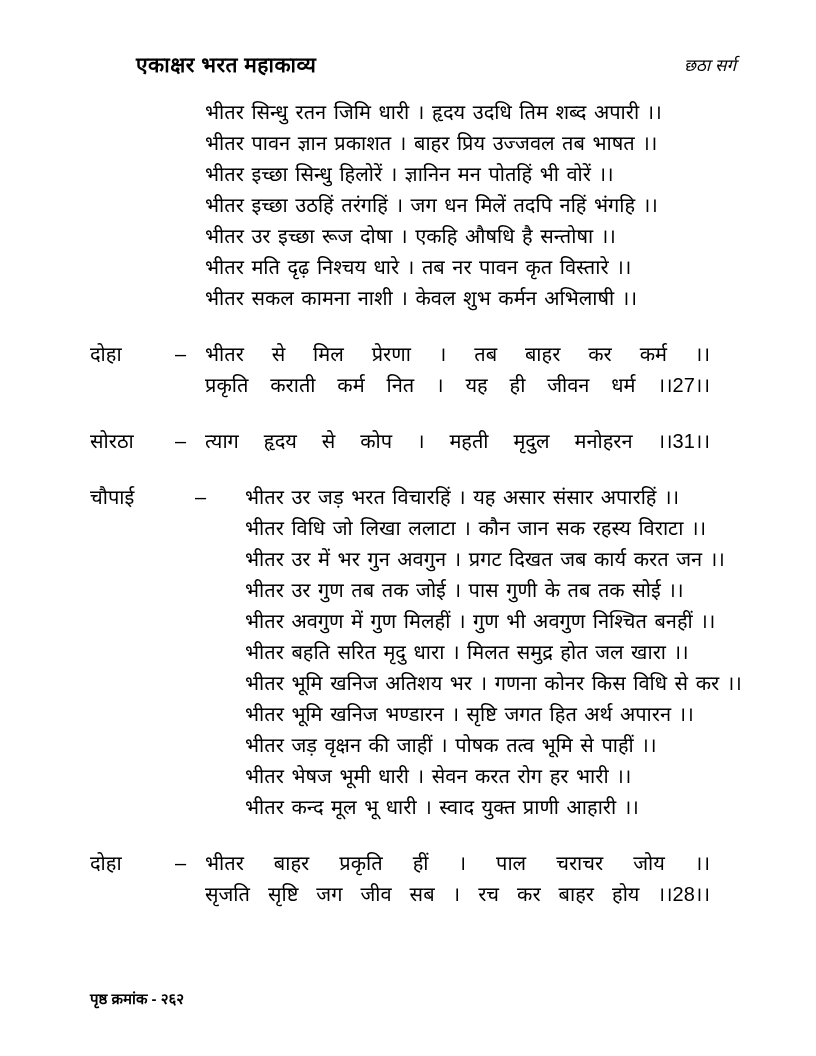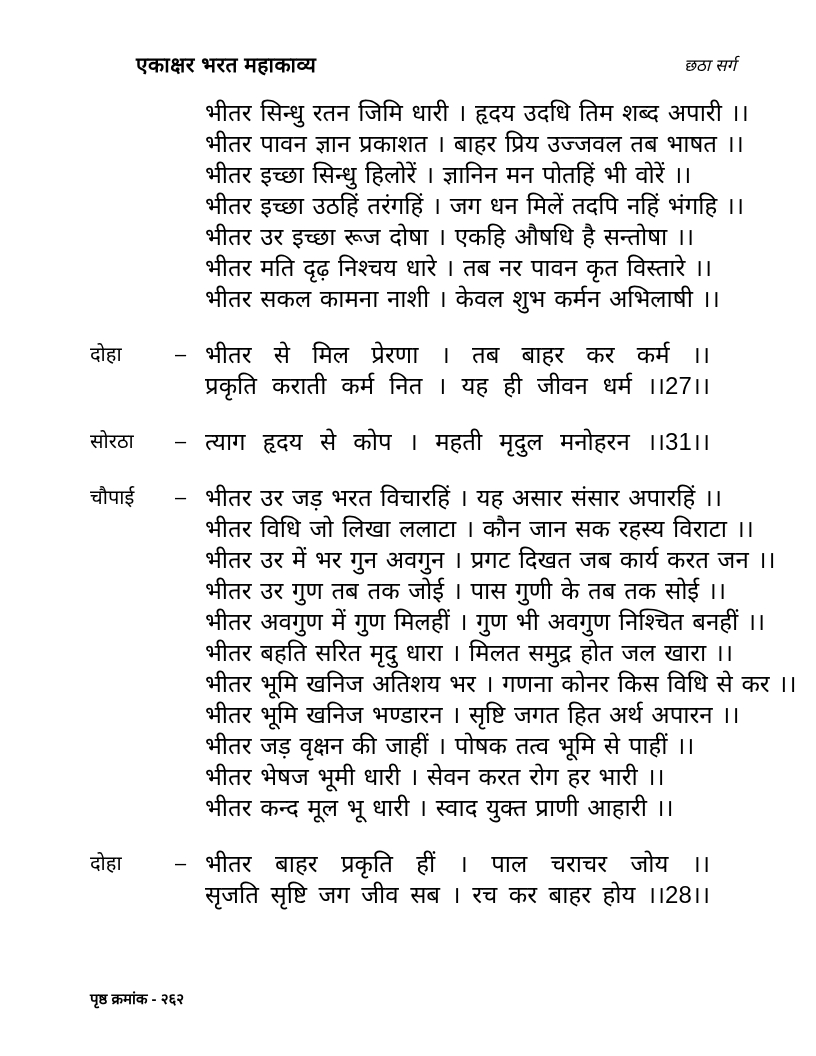--- a/index.html
+++ b/index.html
@@ -37,37 +37,37 @@
     position: absolute;
     top: 97px;
     left: 90px;
     right: 70px;
   }
   .verse-section {
     display: flex;
     align-items: flex-start;
     margin-bottom: 25px;
   }
-  .verse-section.sec-3 { margin-top: 8px; }   
+  .verse-section.sec-3 { margin-top: 8px; gap: 20px; }   
   .verse-section.sec-4 { margin-top: 6px; }   
   .label-col {
     flex: none;
     width: 85px;
     font-size: 20px;
     line-height: 31px;
   }
   .dash-col {
     flex: none;
     width: 30px;
     font-size: 20px;
     line-height: 31px;
   }
   .lines-col { flex: 1; min-width: 0; }
   .verse-line {
-    font-size: 24px;
+    font-size: 20px;
     line-height: 31px;
     white-space: nowrap;
     word-spacing: 2px;
   }
   .justified .verse-line {
     white-space: normal;
     text-align: justify;
     text-align-last: justify;
     max-width: 505px;
     word-spacing: normal;

